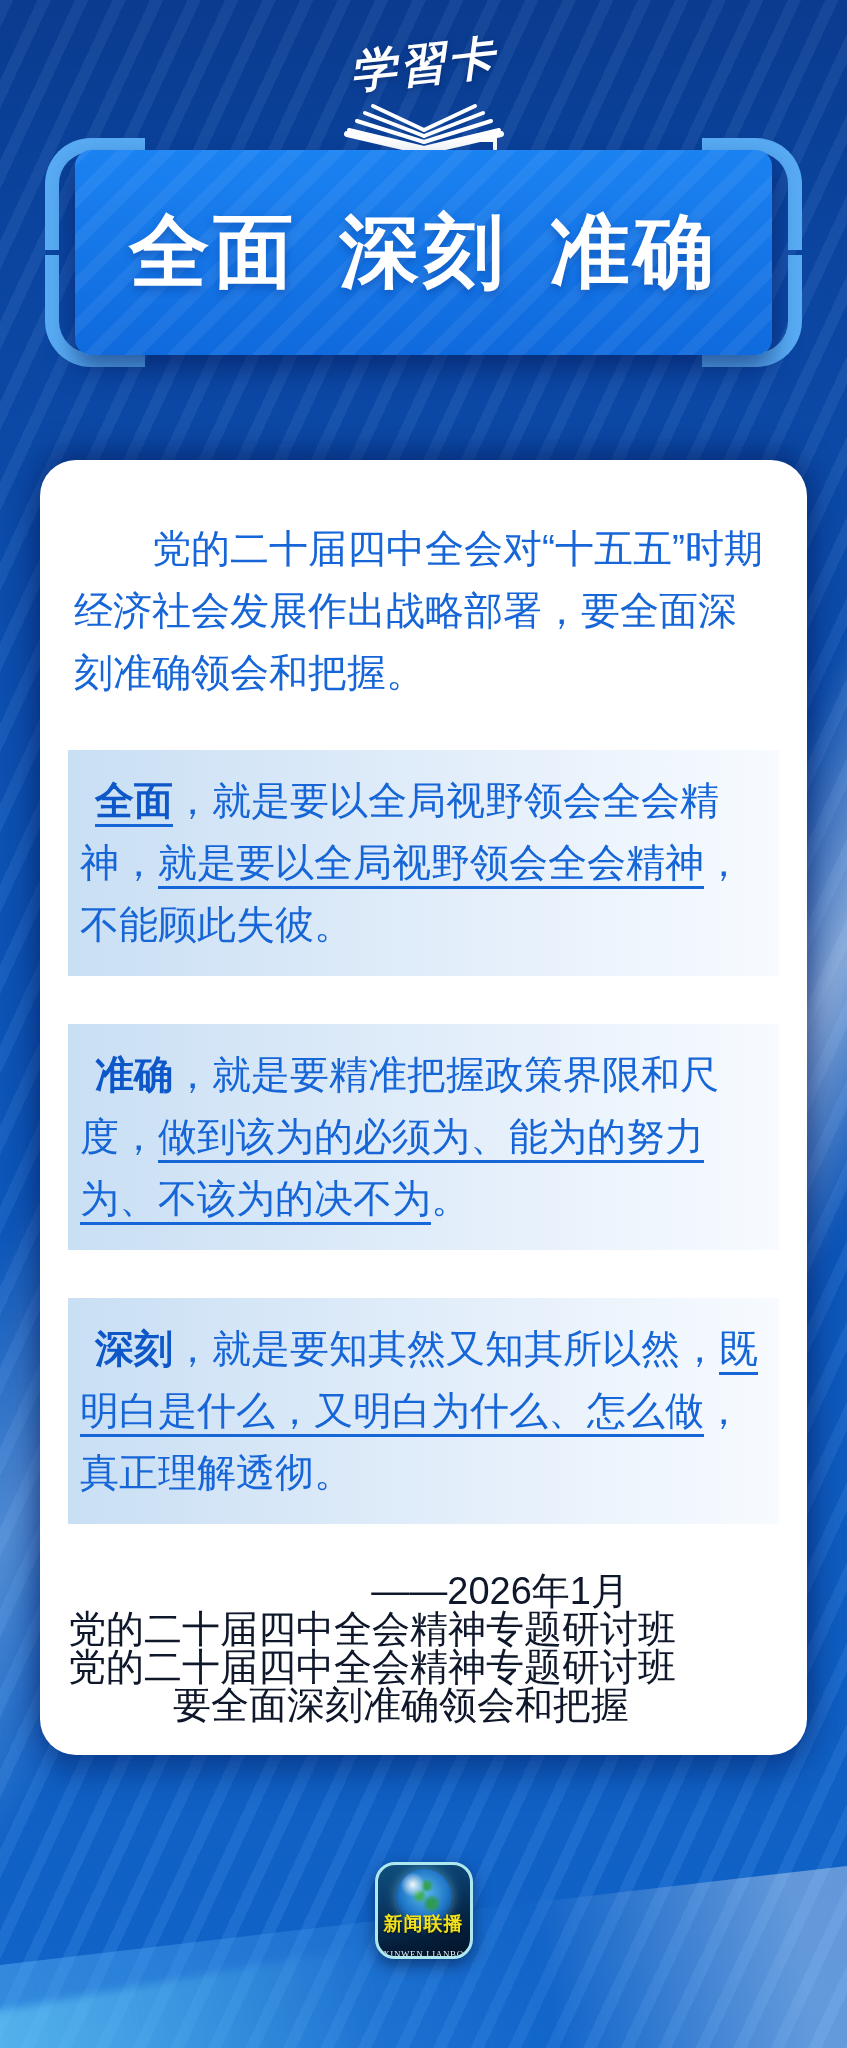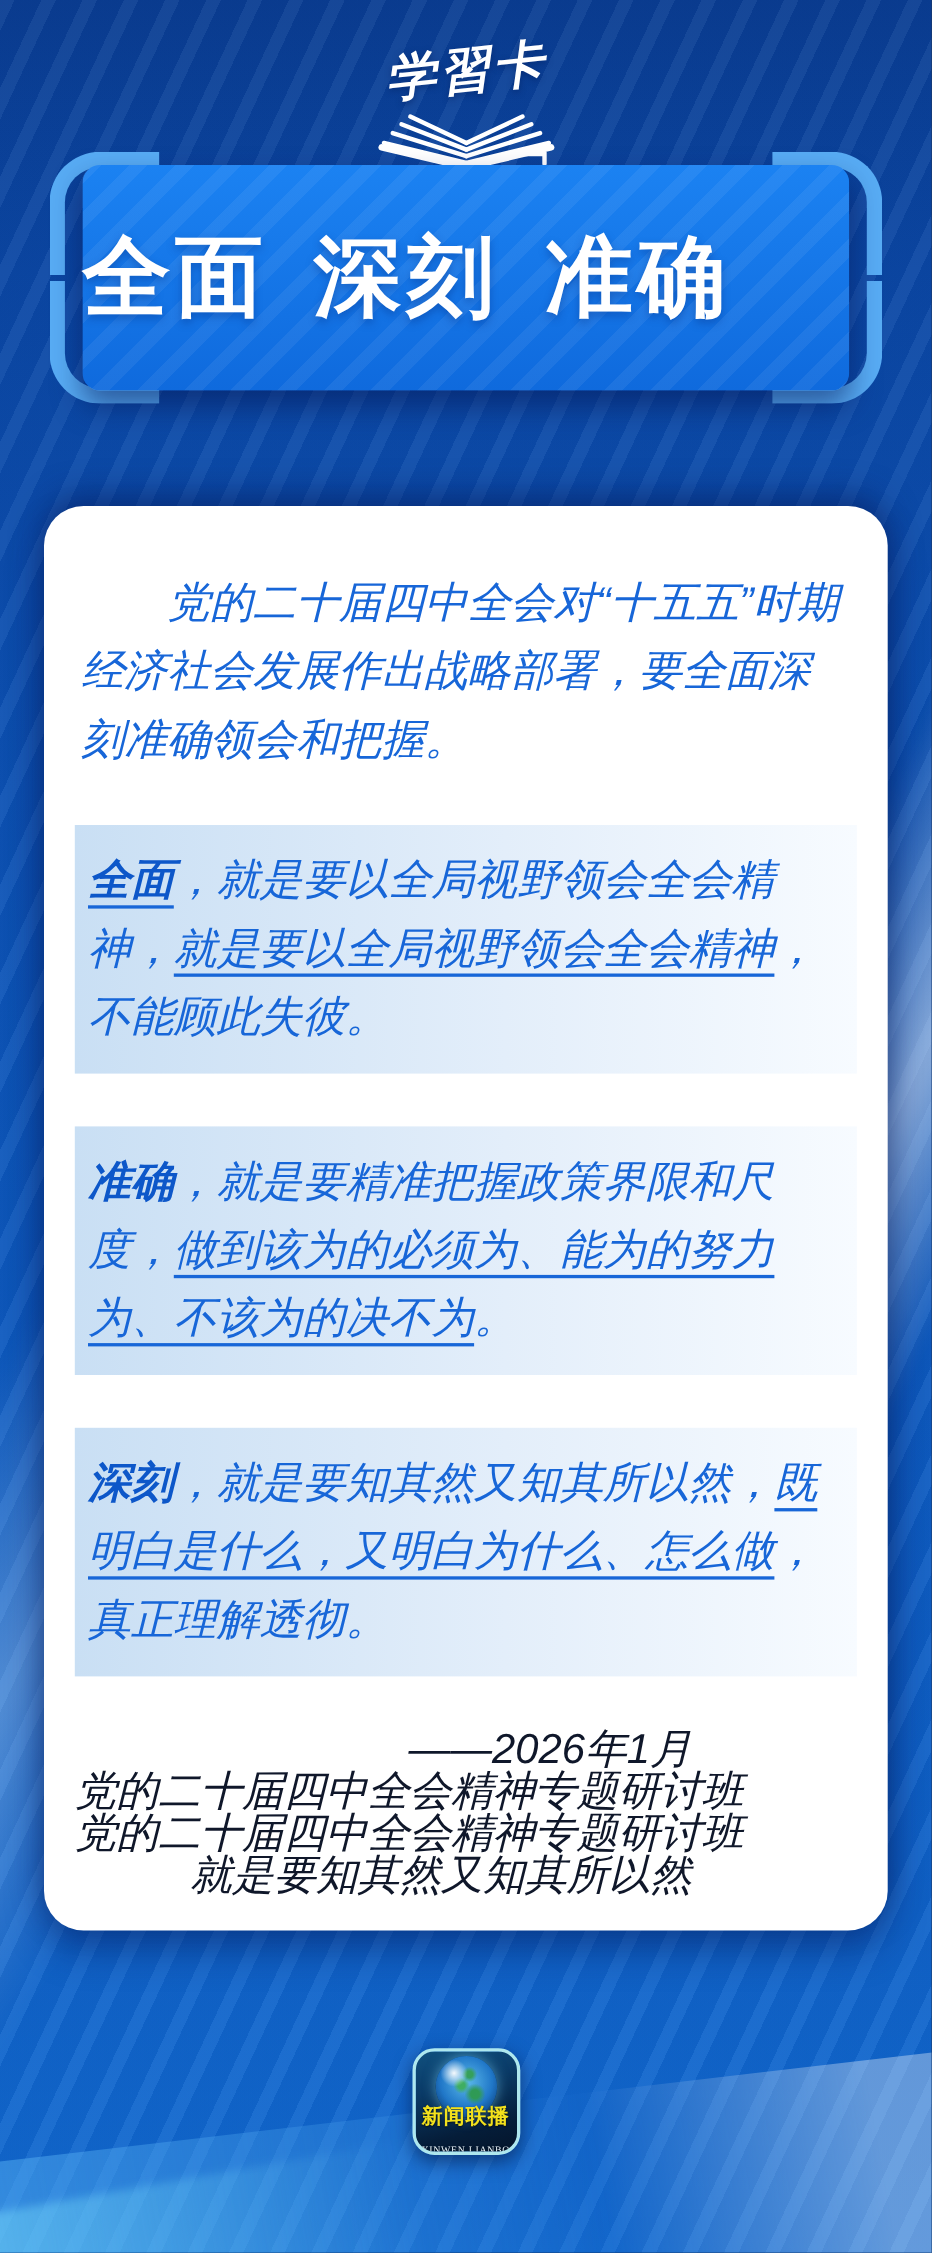--- a/index.html
+++ b/index.html
@@ -46,47 +46,47 @@
   }
   .brand-book{display:block;margin:-6px auto 0;}
 
   
   .banner{
     position:absolute;left:75px;top:150px;width:697px;height:205px;
     border-radius:16px;
     background:repeating-linear-gradient(135deg,rgba(255,255,255,.06) 0 12px,rgba(255,255,255,0) 12px 30px),
                linear-gradient(180deg,#1b82f2,#0f6add);
     box-shadow:0 14px 26px rgba(5,25,90,.55);
-    display:flex;align-items:center;
+    display:flex;align-items:center;justify-content:center;
   }
   .banner-title{
     color:#fff;font-size:80px;font-weight:900;letter-spacing:4px;word-spacing:16px;
     text-shadow:0 4px 8px rgba(6,40,120,.35);white-space:nowrap;
   }
   .bracket{position:absolute;width:100px;height:112px;pointer-events:none;}
   .bracket-tl{left:45px;top:138px;border-top:14px solid #58acf4;border-left:14px solid #58acf4;border-top-left-radius:46px;}
   .bracket-tr{left:702px;top:138px;border-top:14px solid #58acf4;border-right:14px solid #58acf4;border-top-right-radius:46px;}
   .bracket-bl{left:45px;top:255px;border-bottom:14px solid #58acf4;border-left:14px solid #58acf4;border-bottom-left-radius:46px;}
   .bracket-br{left:702px;top:255px;border-bottom:14px solid #58acf4;border-right:14px solid #58acf4;border-bottom-right-radius:46px;}
 
   
   .card{
     position:absolute;left:40px;top:460px;width:767px;height:1295px;
     background:#fff;border-radius:36px;
     box-shadow:0 -10px 28px rgba(5,25,90,.5),0 18px 34px rgba(5,25,90,.4);
     padding:58px 28px 20px;
-    color:#1766d8;font-size:39px;line-height:62px;font-style:italic;
+    color:#1766d8;font-size:39px;line-height:62px;
   }
   .intro{margin:0 0 46px;text-indent:2em;padding:0 6px;}
   .point{
     background:linear-gradient(90deg,#c9dff4 0%,#e3eefa 55%,#f7fbff 100%);
     padding:20px 10px 20px 12px;margin:0 0 48px;
   }
   .point:last-of-type{margin-bottom:40px;}
-  .term{font-weight:bold;color:#0d57c9;}
+  .term{font-weight:bold;color:#0d57c9;margin-left:15px;}
   .u{
     text-decoration:underline;text-decoration-thickness:3px;text-underline-offset:10px;
     text-decoration-color:#1766d8;
   }
   .attribution{
     margin-top:26px;text-align:right;font-size:38px;line-height:38px;
     color:#0f172a;padding-right:150px;
   }
   .attribution div{white-space:nowrap;}
 
@@ -166,21 +166,21 @@
     </div>
 
     <div class="point">
       <span class="term">深刻</span><span>，就是要知其然又知其所以然，</span><span class="u">既明白是什么，又明白为什么、怎么做</span><span>，真正理解透彻。</span>
     </div>
 
     <div class="attribution">
       <div>——2026年1月</div>
       <div>党的二十届四中全会精神专题研讨班</div>
       <div>党的二十届四中全会精神专题研讨班</div>
-      <div>就是要知其然又知其所以然</div>
+      <div>要全面深刻准确领会和把握</div>
     </div>
   </div>
 
   <div class="footer-badge">
     <div class="globe"></div>
     <div class="badge-cn">新闻联播</div>
     <div class="badge-en">XINWEN  LIANBO</div>
   </div>
 </div>
 

